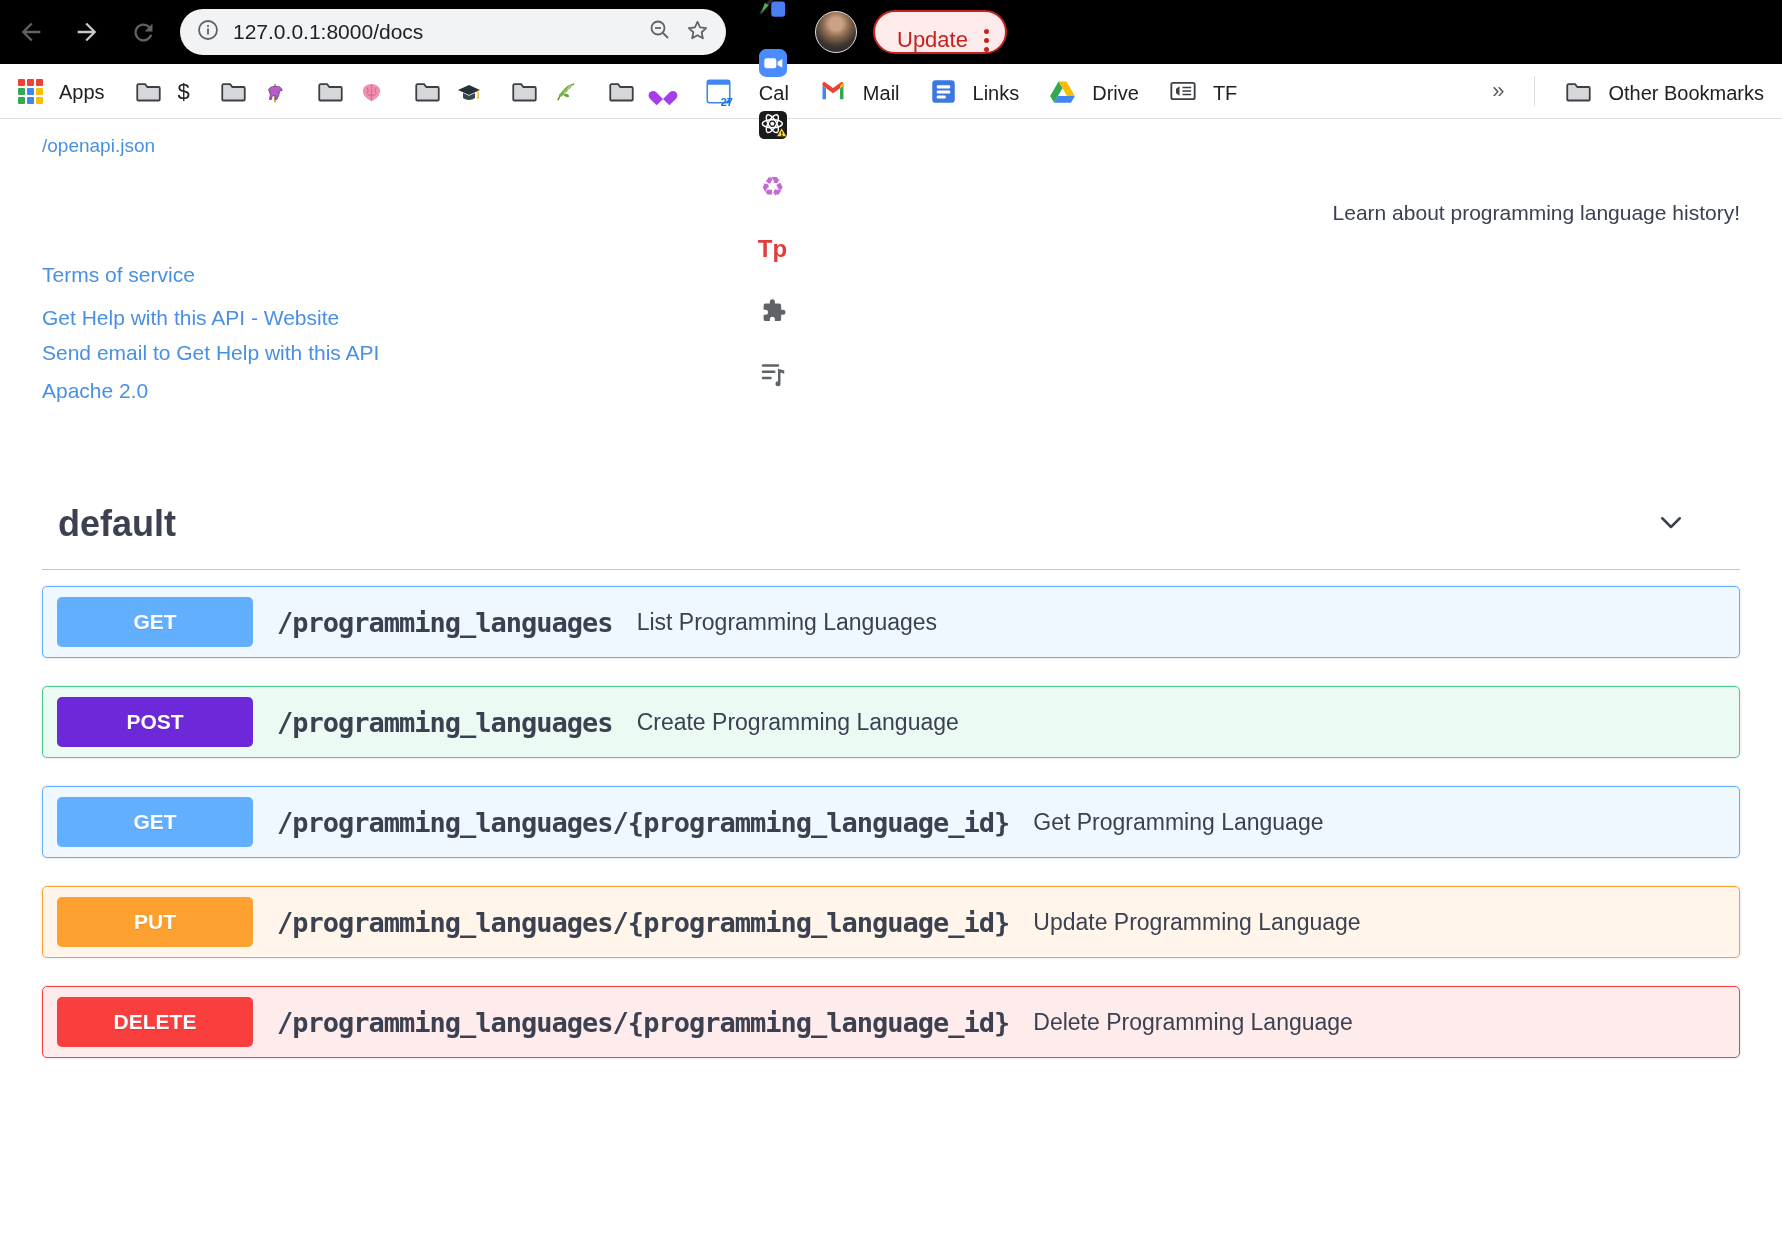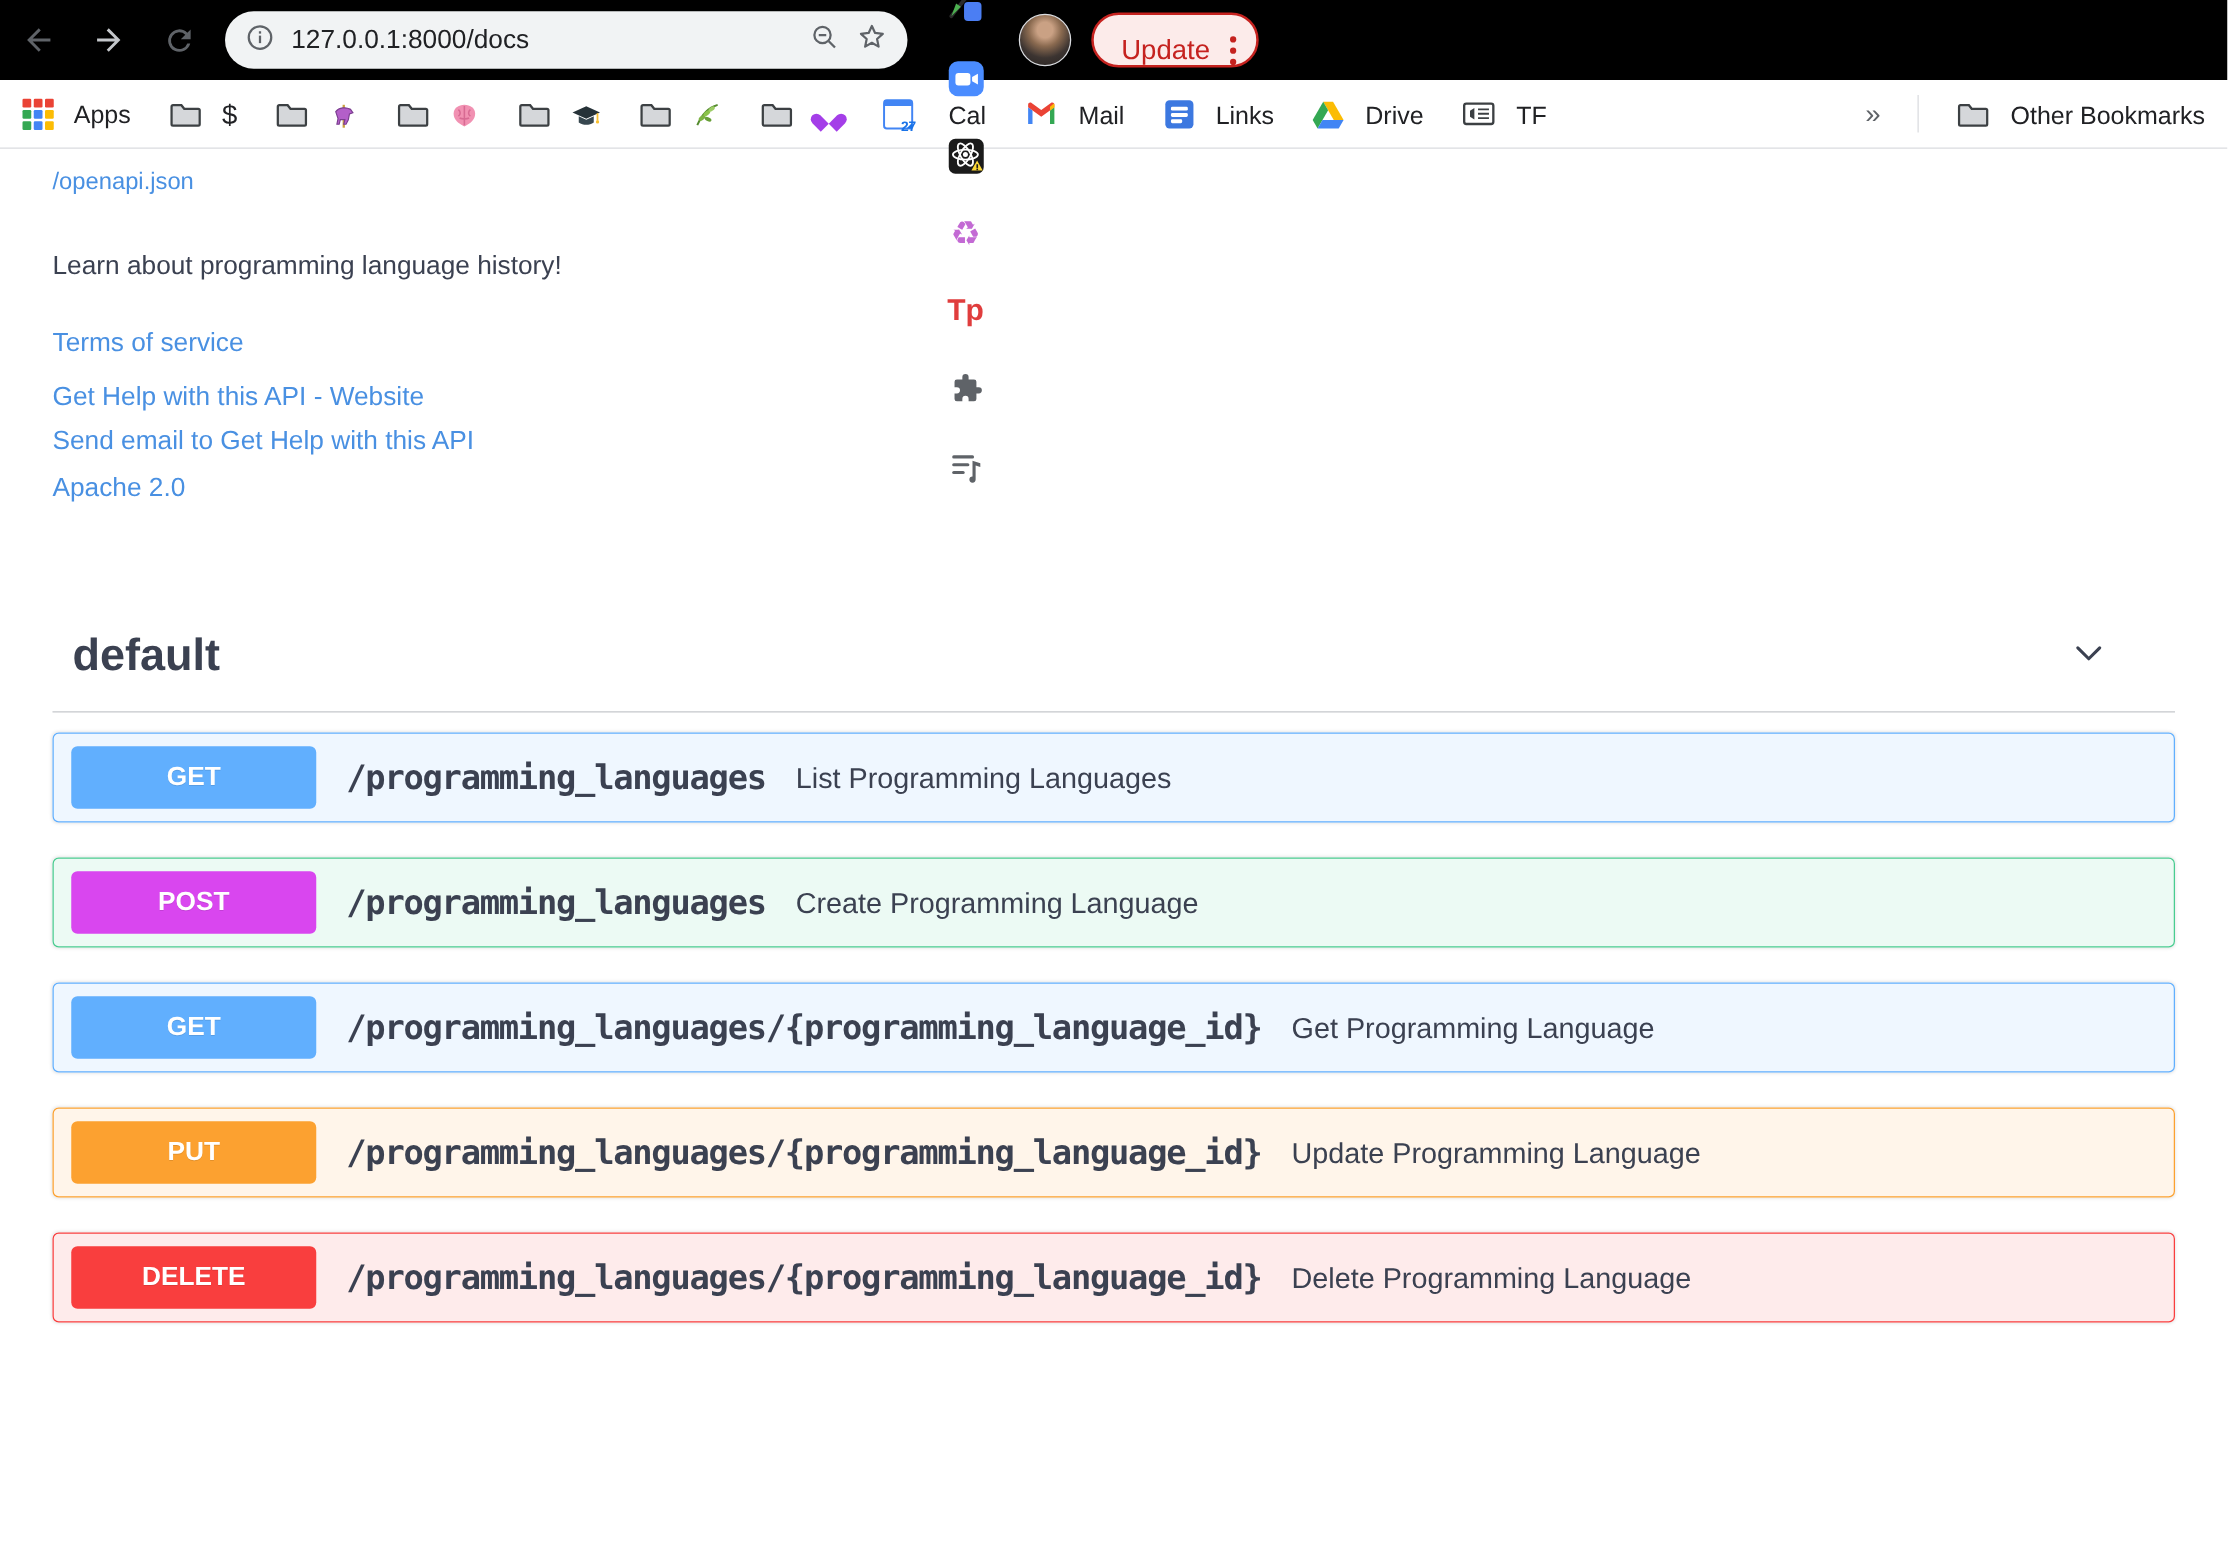--- a/index.html
+++ b/index.html
@@ -50,21 +50,21 @@
   .dollar { font-size:22px; color:#202124; }
 
   
   .content { padding:0 42px; }
   .title-row { margin-top:96px; display:flex; align-items:center; gap:20px; }
   .api-title { font-size:58px; font-weight:bold; color:#3b4151; letter-spacing:-.5px; }
   .pill { color:#fff; font-size:19px; font-weight:bold; border-radius:50px; padding:9px 16px; }
   .pill.ver { background:#7d8492; }
   .pill.oas { background:#89bf04; }
   .spec-link { display:inline-block; margin-top:16px; font-size:19px; color:#4990e2; text-decoration:none; }
-  .desc { margin-top:44px; font-size:21px; color:#3b4151; }
+  .desc { margin-top:44px; font-size:21px; color:#3b4151;text-align:right; }
   .lnk { color:#4990e2; font-size:21px; text-decoration:none; display:inline-block; }
   .terms { margin-top:38px; }
   .help-block { margin-top:14px; line-height:33px; }
   .license { margin-top:8px; }
 
   .section { margin-top:100px; }
   .section-head { display:flex; align-items:center; justify-content:space-between;
     padding:0 54px 24px 16px; border-bottom:1px solid rgba(59,65,81,.3); }
   .section-head h3 { font-size:36px; font-weight:bold; color:#3b4151; }
   .rows { margin-top:16px; }
@@ -72,21 +72,21 @@
     border:1px solid; border-radius:5px; box-shadow:0 0 3px rgba(0,0,0,.15); }
   .opblock .method-badge { width:196px; height:50px; border-radius:5px; display:flex;
     align-items:center; justify-content:center; color:#fff; font-size:21px; font-weight:bold;
     text-shadow:0 1px 0 rgba(0,0,0,.1); }
   .opblock .path { margin-left:24px; font-family:"DejaVu Sans Mono", monospace;
     font-weight:bold; font-size:27px; color:#3b4151; letter-spacing:-1px; }
   .opblock .summary { margin-left:24px; font-size:23px; color:#3b4151; }
   .op-get    { border-color:#61affe; background:rgba(97,175,254,.1); }
   .op-get    .method-badge { background:#61affe; }
   .op-post   { border-color:#49cc90; background:rgba(73,204,144,.1); }
-  .op-post   .method-badge { background:#d946ef; }
+  .op-post   .method-badge { background:#6d28d9; }
   .op-put    { border-color:#fca130; background:rgba(252,161,48,.1); }
   .op-put    .method-badge { background:#fca130; }
   .op-delete { border-color:#f93e3e; background:rgba(249,62,62,.1); }
   .op-delete .method-badge { background:#f93e3e; }
 </style>
 </head>
 <body>
 
 <div class="toolbar">
   <div class="nav-group">

